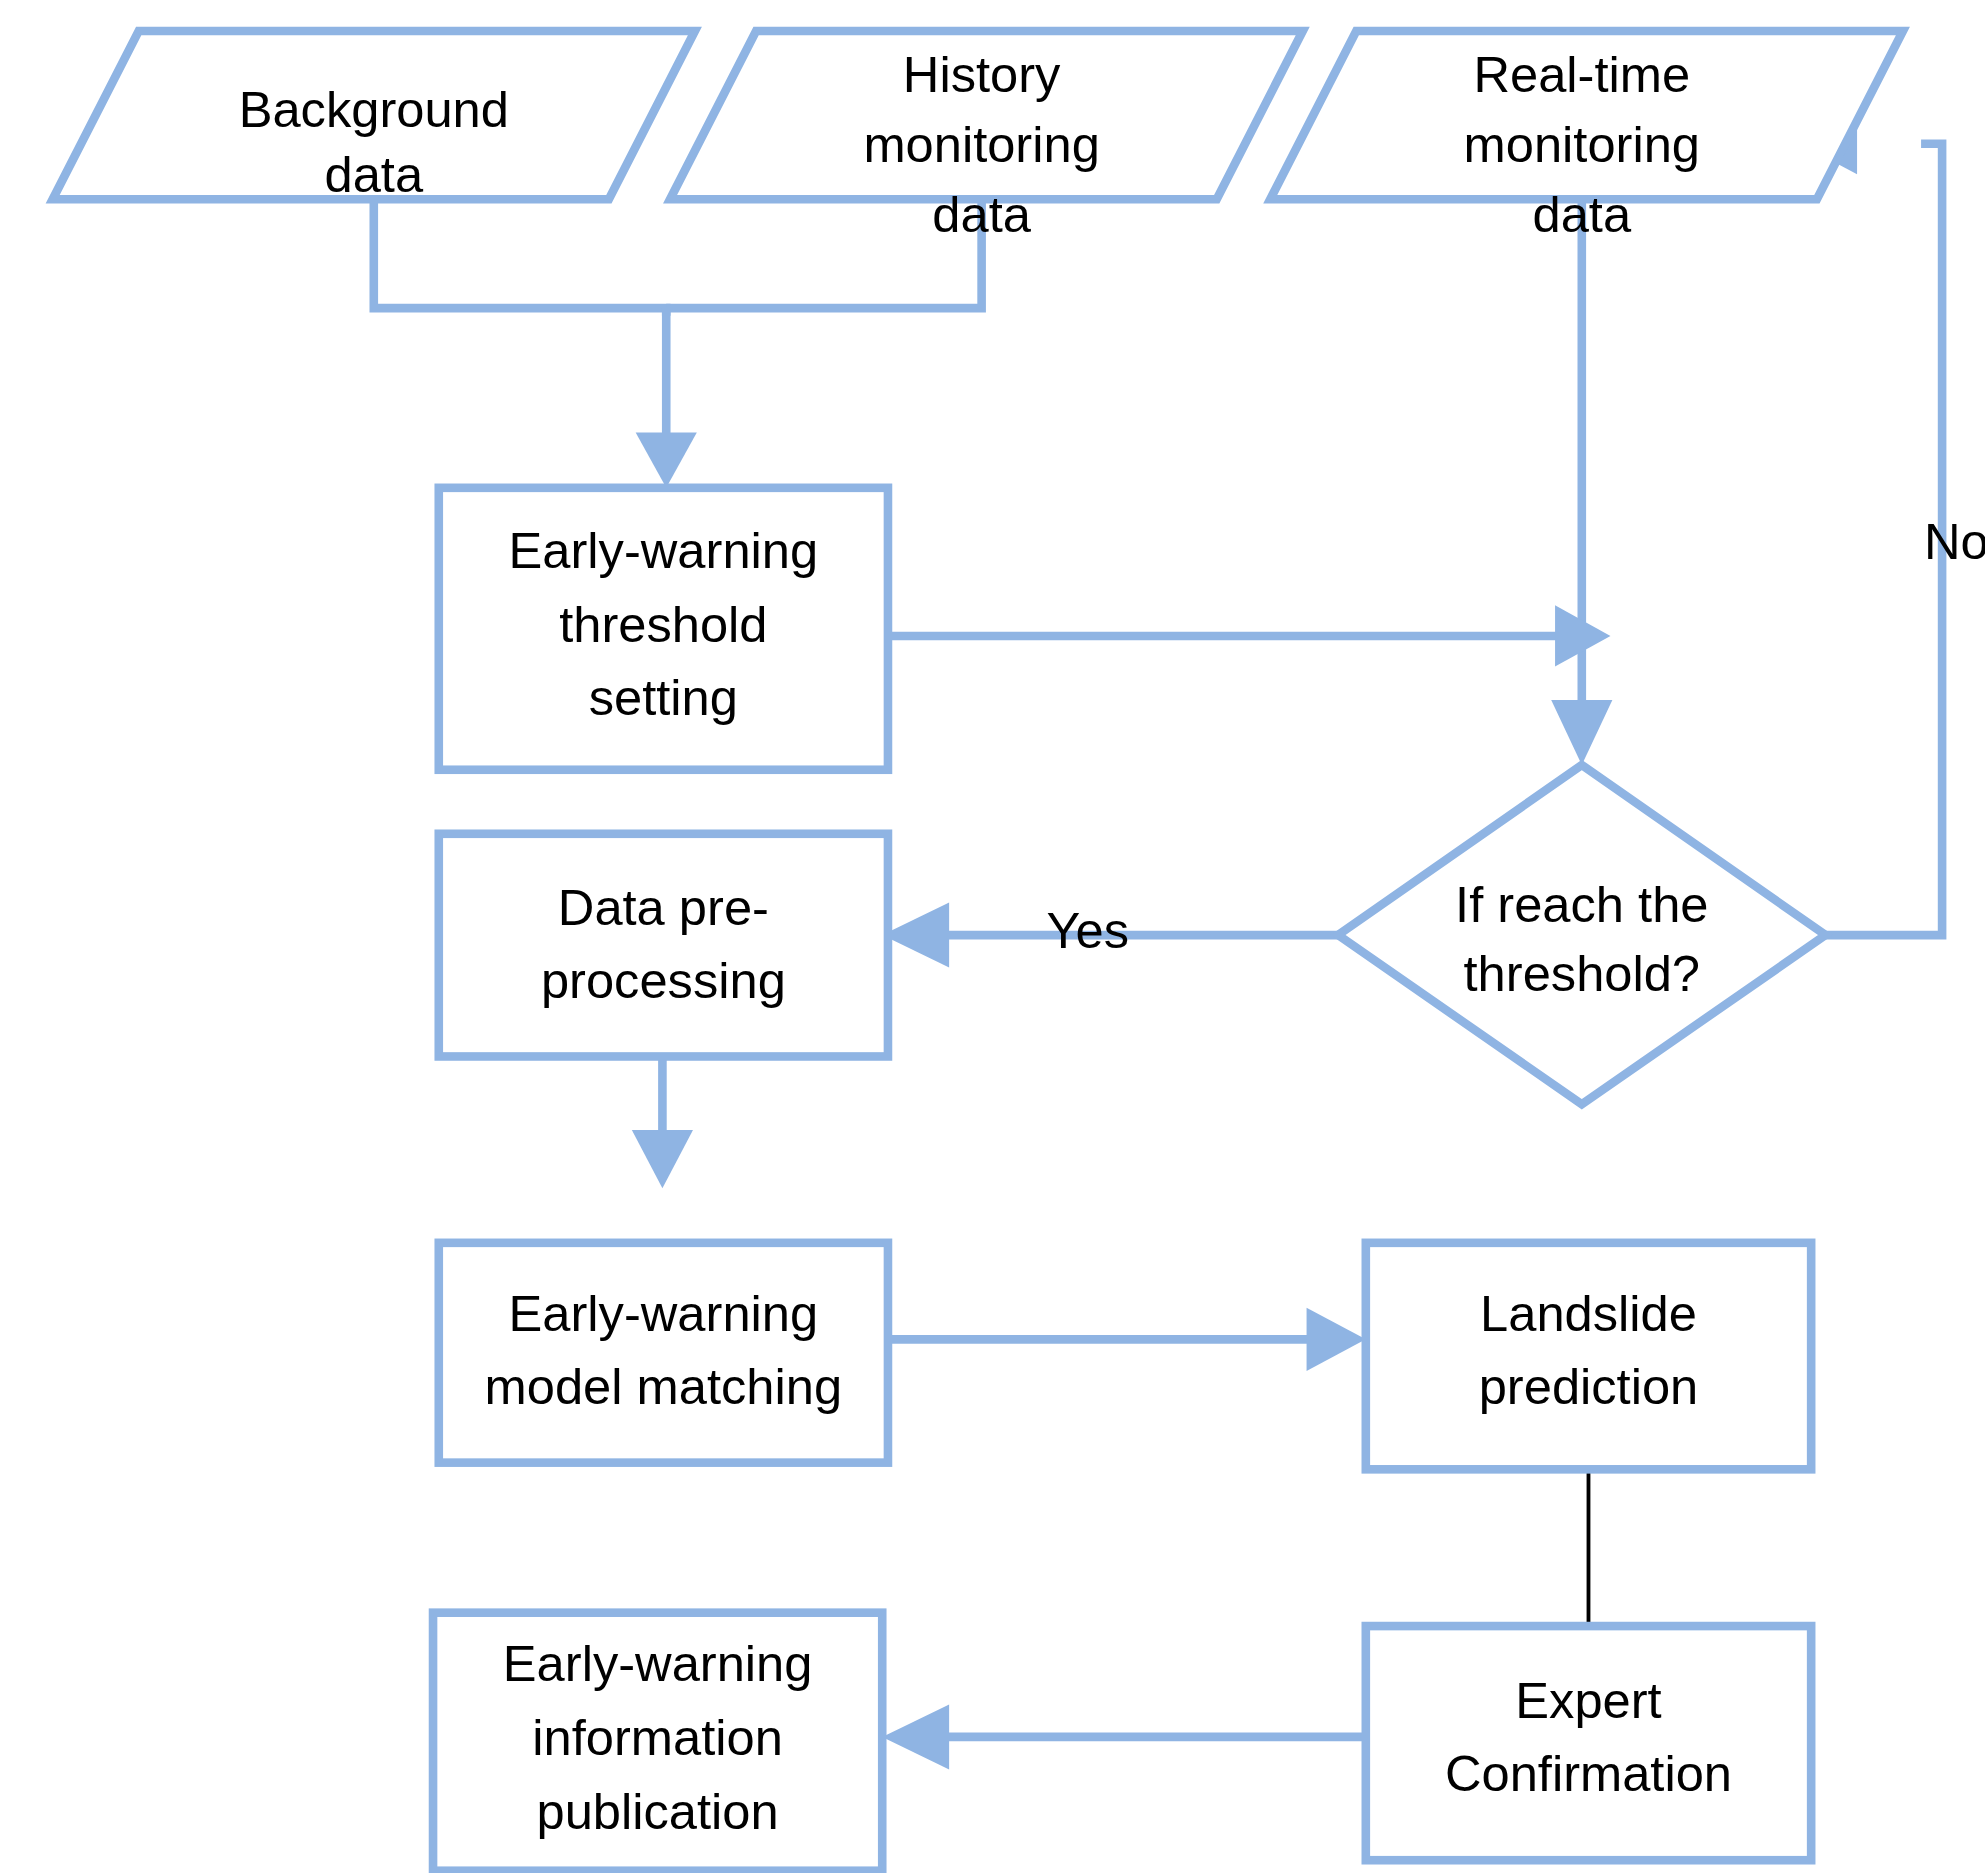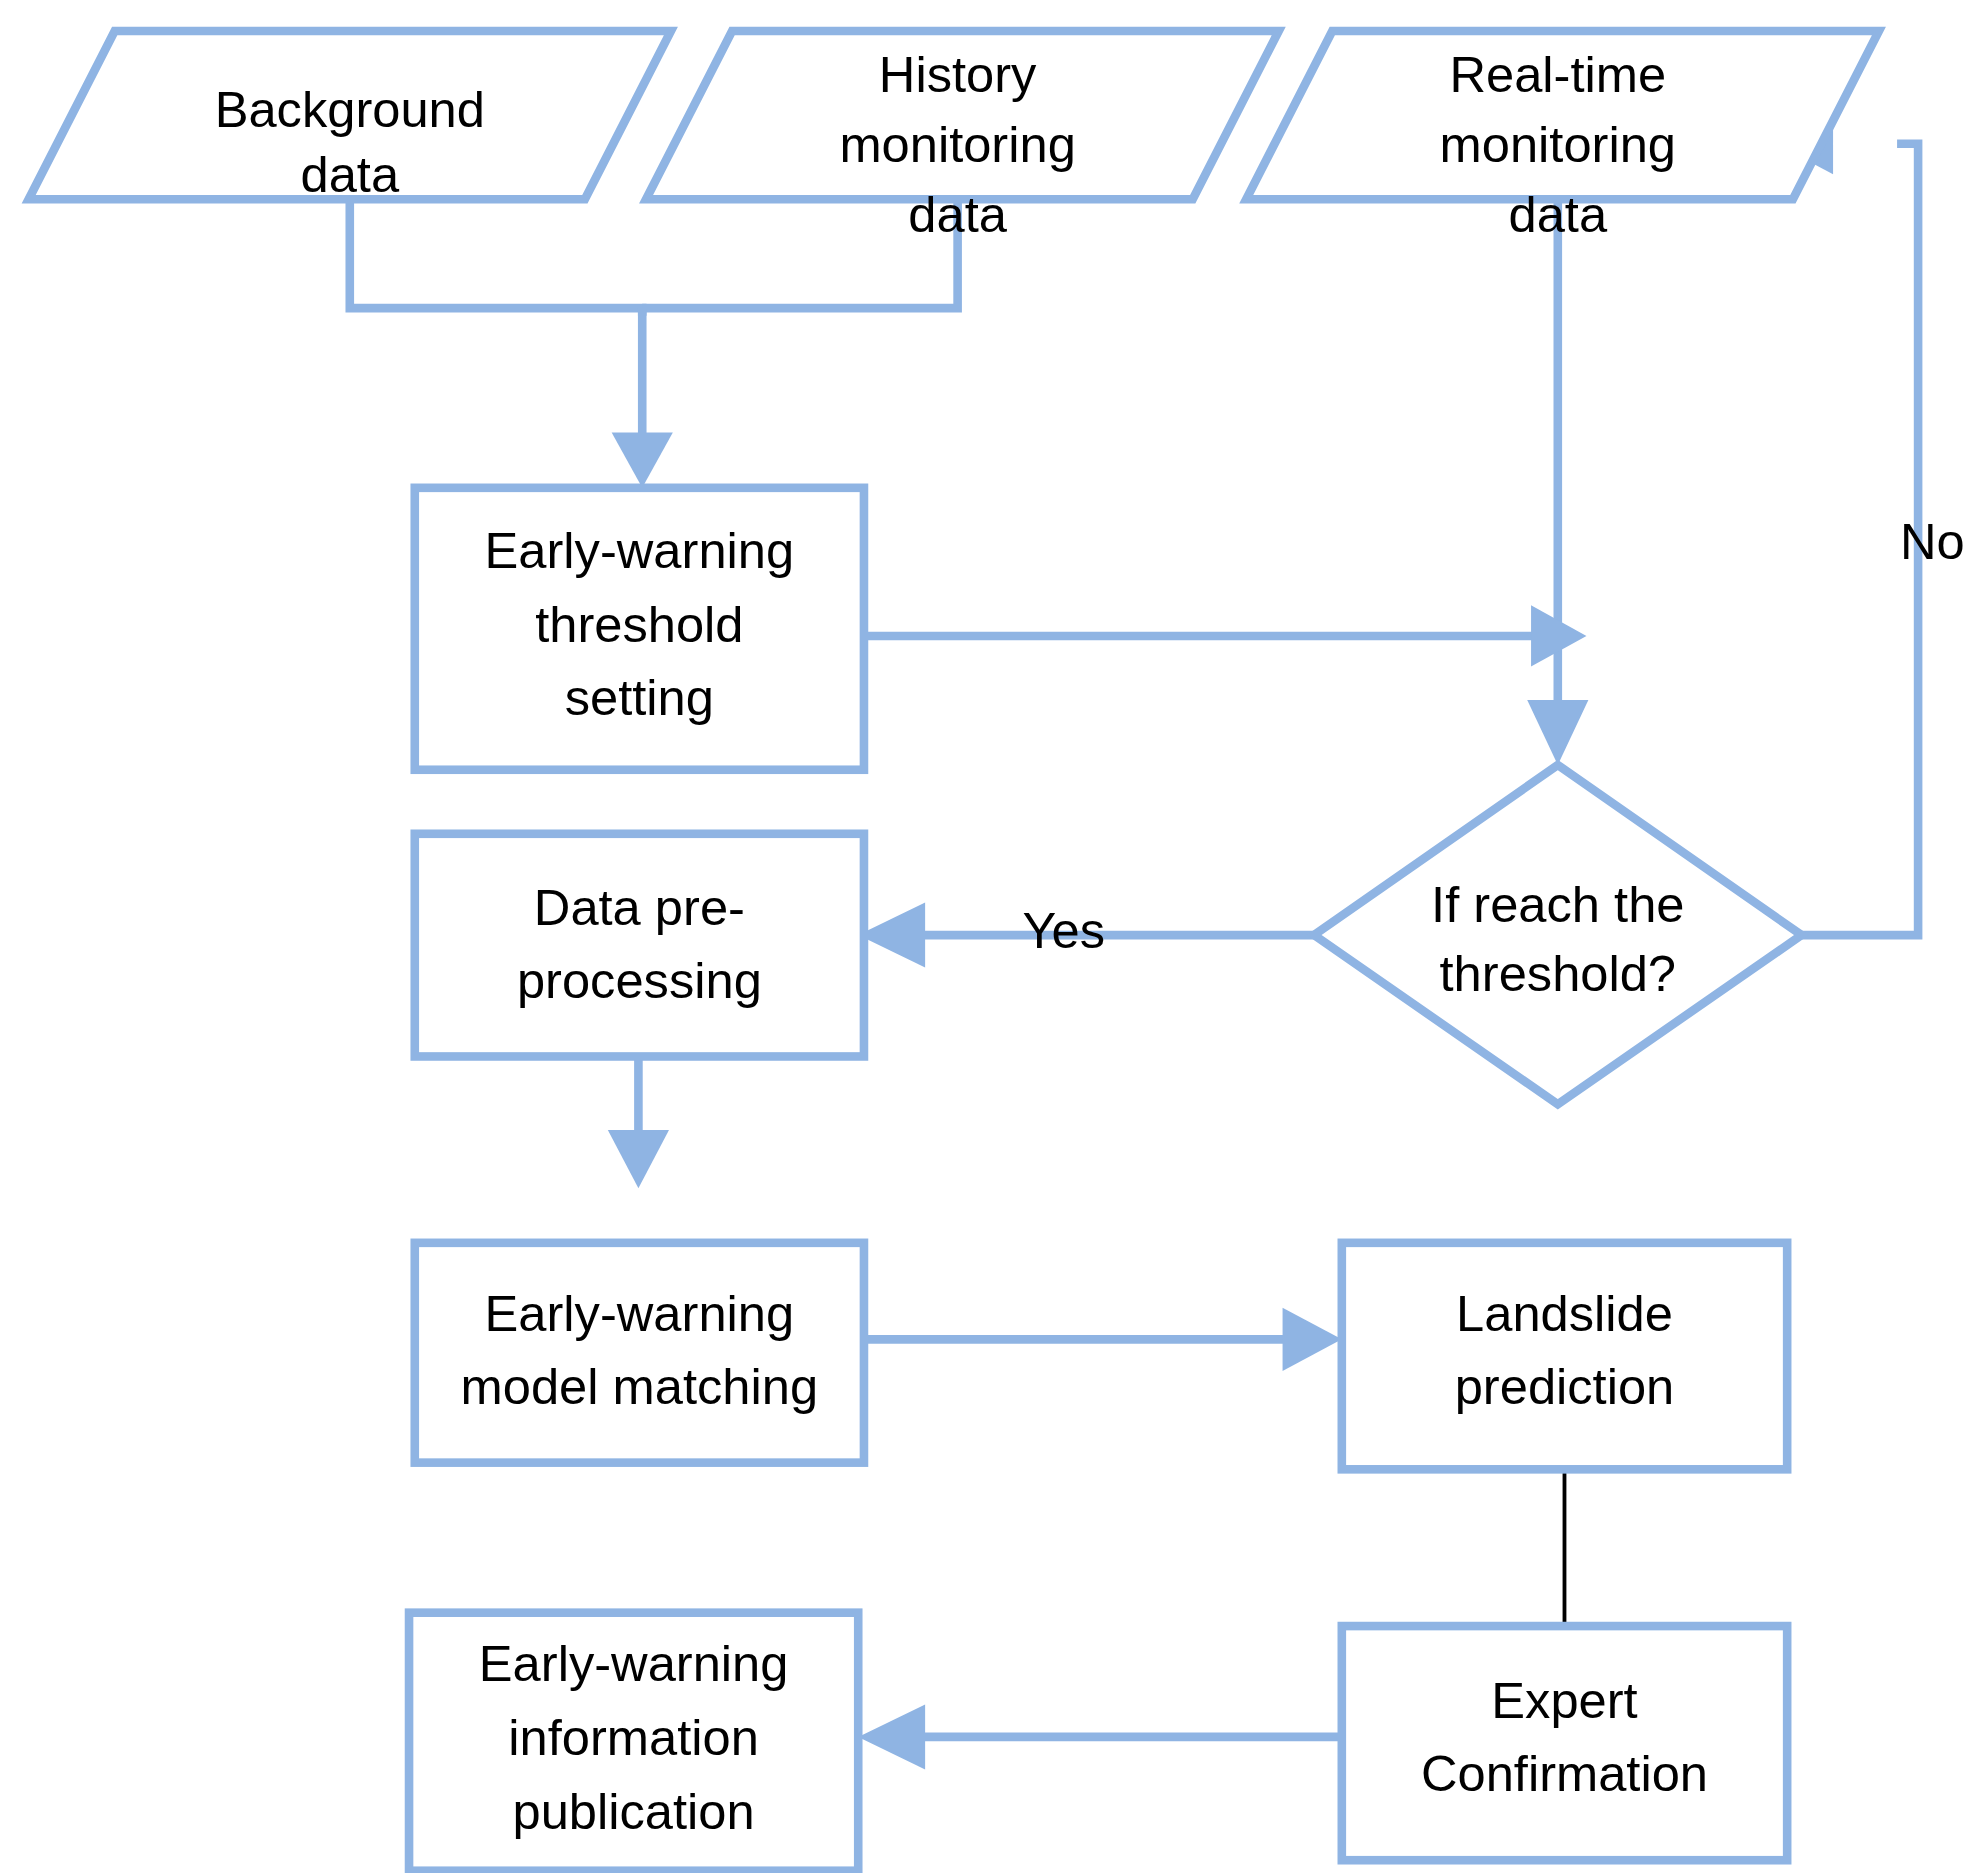--- a/index.html
+++ b/index.html
@@ -11,20 +11,21 @@
     width: 1985px;
     height: 1874px;
     font-family: "Liberation Sans", sans-serif;
     overflow: hidden;
   }
   #flow-root {
     position: relative;
     width: 1825px;
     height: 1874px;
     background: #ffffff;
+    padding-left: 24px;
   }
   svg#flow-svg {
     display: block;
     width: 1985px;
     height: 1874px;
   }
   .node-shape {
     fill: #ffffff;
     stroke: #8FB4E3;
     stroke-width: 9;

